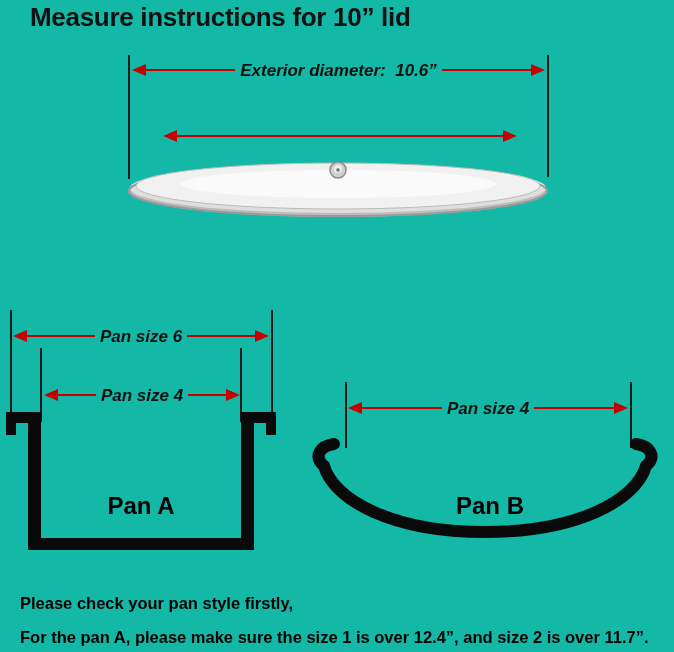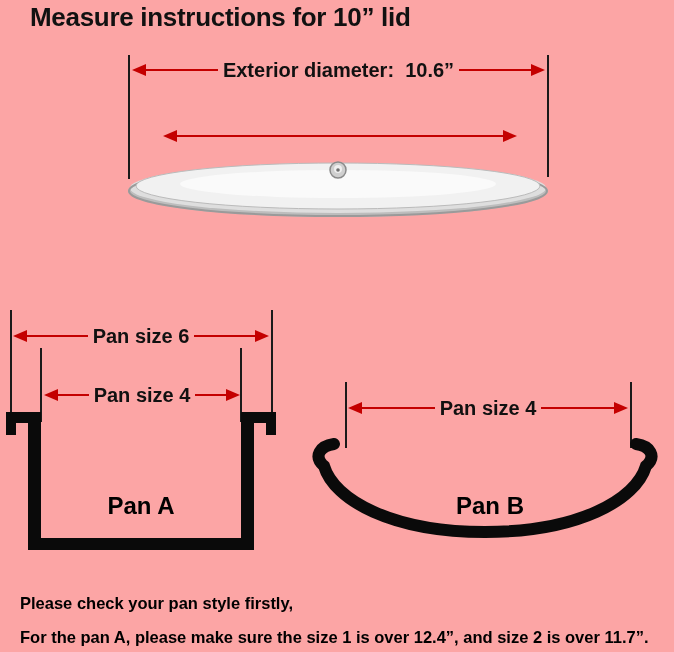--- a/index.html
+++ b/index.html
@@ -1,30 +1,30 @@
 <!DOCTYPE html>
 <html style="--arrow: #c40000; --ink: #111111; --pan: #0a0a0a;"><head>
 <meta charset="utf-8">
 <style>
   :root{ --arrow:#c40000; --ink:#111111; --pan:#0a0a0a; }
   *{ box-sizing:border-box; }
   html,body{ margin:0; padding:0; background:#ffffff; }
   body{ font-family:"Liberation Sans", sans-serif; }
-  .canvas{ position:relative; width:674px; height:652px; background:#fca5a5; overflow:hidden; }
+  .canvas{ position:relative; width:674px; height:652px; background:#14b8a6; overflow:hidden; }
 
   .title{ position:absolute; left:30px; top:2px; font-size:26px; font-weight:bold;
           color:var(--ink); letter-spacing:-0.3px; }
 
   
   .measure{ position:absolute; display:flex; align-items:center; height:16px; }
   .ah{ width:0; height:0; border-top:6px solid transparent; border-bottom:6px solid transparent; flex:0 0 auto; }
   .ah-left{ border-right:14px solid var(--arrow); }
   .ah-right{ border-left:14px solid var(--arrow); }
   .mline{ height:2px; background:var(--arrow); flex:1 1 0; min-width:6px; }
-  .mtext{ font-size:20px; font-weight:bold; color:var(--ink); white-space:pre; padding:0 5px; line-height:1; }
+  .mtext{ font-size:17px; font-weight:bold; color:var(--ink); white-space:pre; padding:0 5px; line-height:1;font-style:italic; }
 
   .vline{ position:absolute; width:2px; background:#1a1a1a; }
 
   .blk{ position:absolute; background:var(--pan); }
 
   .pan-label{ position:absolute; font-size:24px; font-weight:bold; color:#000; text-align:center; }
 
   .lid-svg, .bowl-svg{ position:absolute; }
   .bowl-stroke{ stroke:var(--pan); }
 

